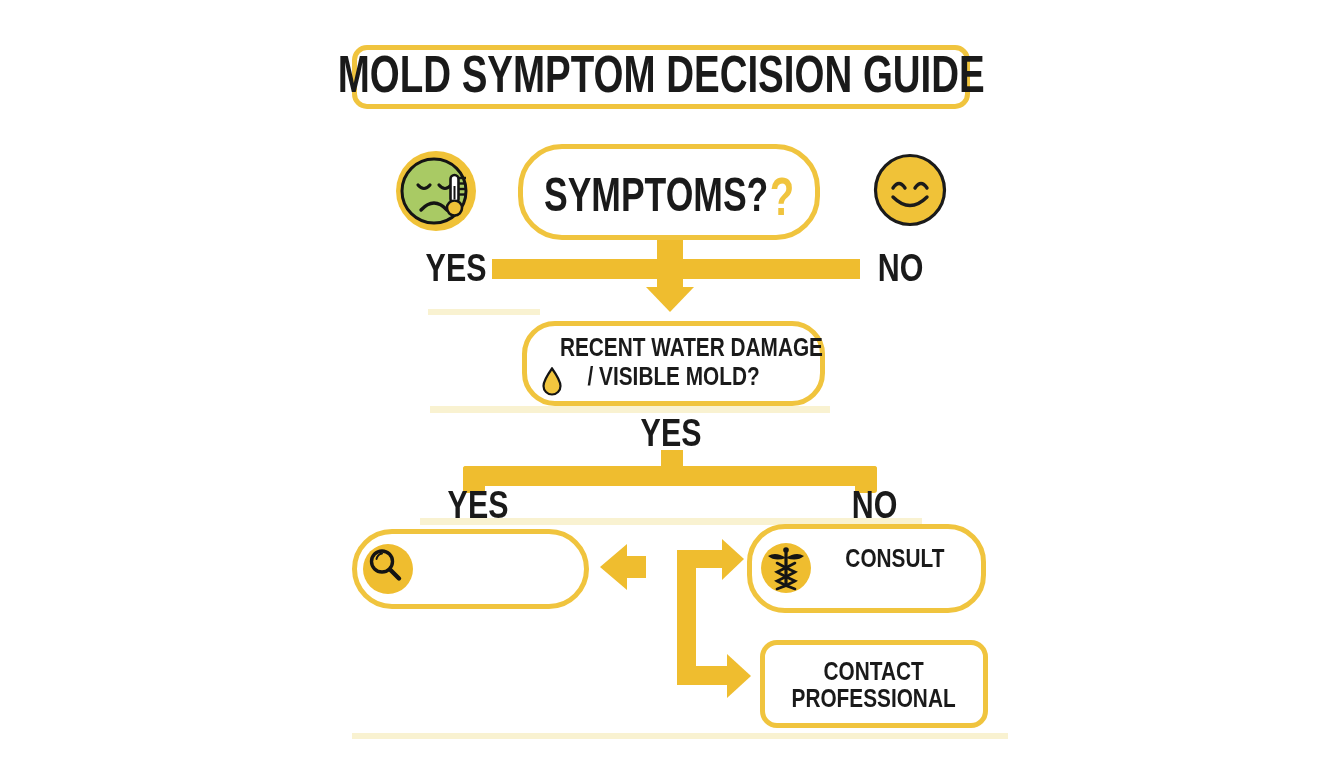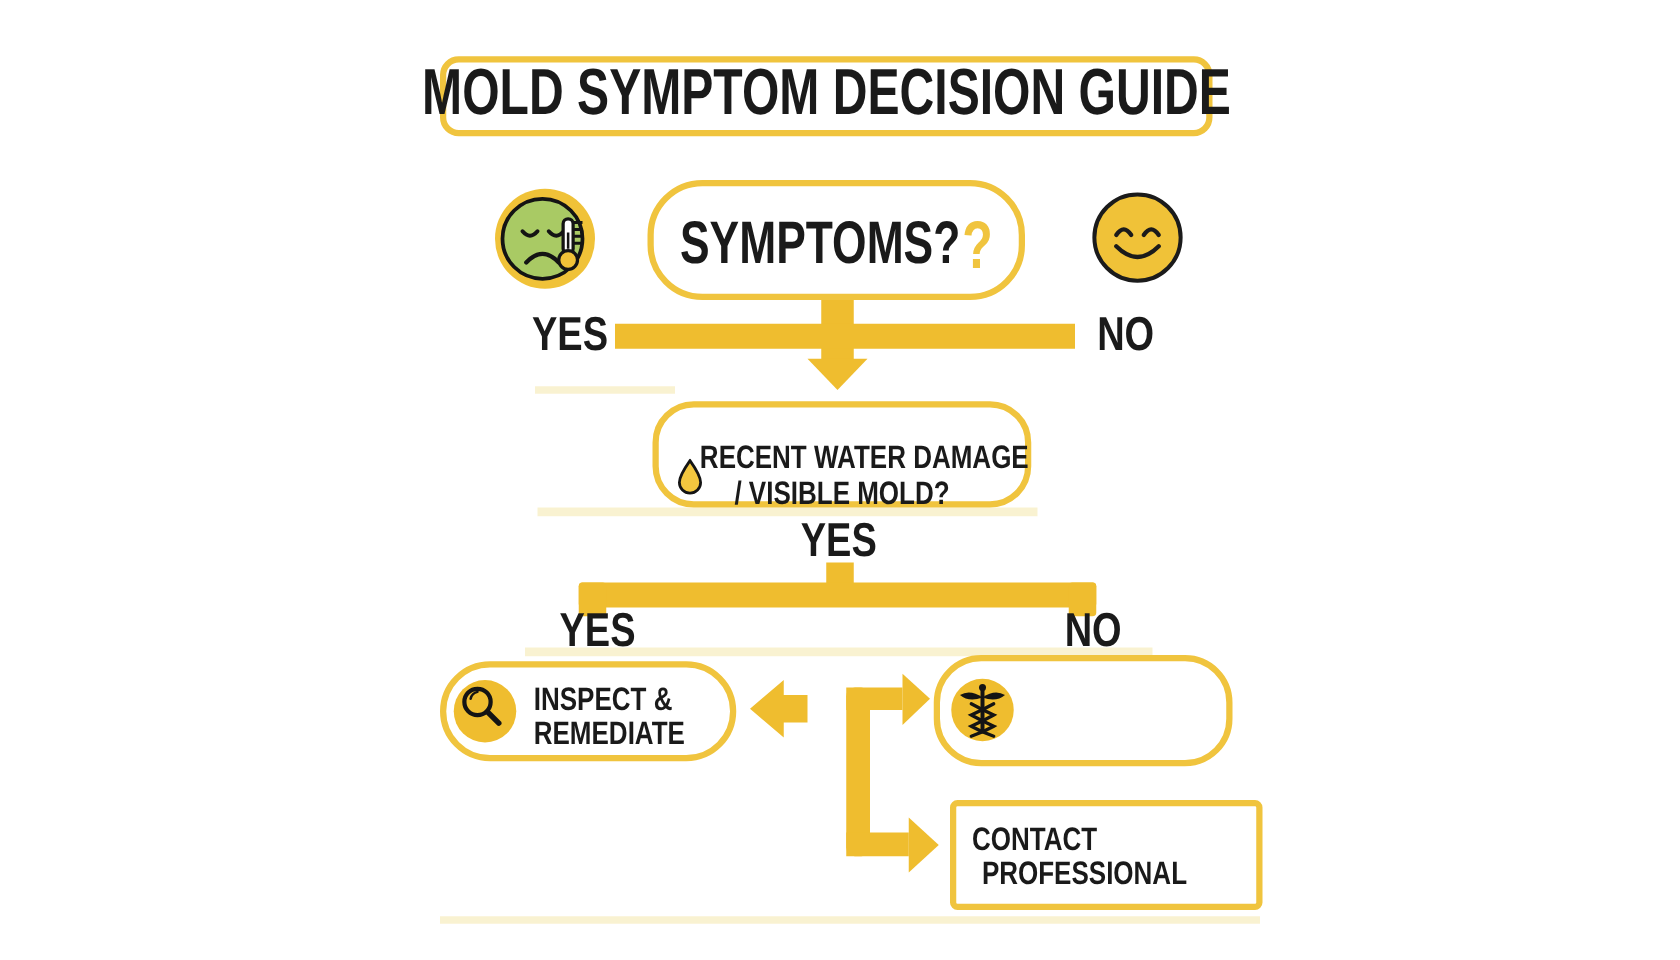--- a/index.html
+++ b/index.html
@@ -25,27 +25,27 @@
   
   #title-box{left:352px;top:45px;width:618px;height:64px;border-radius:15px;align-items:flex-end;}
   #title-box .t{font-size:52px;font-weight:bold;letter-spacing:0px;}
 
   
   #symptoms-node{left:518px;top:144px;width:302px;height:96px;border-radius:44px;}
   #symptoms-node .t{font-size:48px;font-weight:bold;}
   #symptoms-node .q{font-size:54px;font-weight:bold;color:var(--gold_light,#f0c43e);position:relative;top:4px;margin-left:2px;}
 
   
-  #water-node{left:522px;top:321px;width:303px;height:85px;border-radius:33px;text-align:center;padding-top:25px;}
+  #water-node{left:522px;top:321px;width:303px;height:85px;border-radius:33px;text-align:center;padding-top:7px;}
   #water-node .line{font-size:26px;font-weight:bold;line-height:29px;}
 
   
   #inspect-node{left:352px;top:529px;width:237px;height:80px;border-radius:40px;}
   #consult-node{left:747px;top:524px;width:239px;height:89px;border-radius:38px;}
-  #contact-node{left:760px;top:640px;width:250px;height:88px;border-radius:6px;text-align:left;padding-top:13px;}
+  #contact-node{left:760px;top:640px;width:228px;height:88px;border-radius:17px;text-align:center;padding-top:13px;}
   .node .line2x{font-size:26px;font-weight:bold;line-height:27px;}
   .icon-circle{position:absolute;border-radius:50%;background:var(--gold,#efbd2f);}
   #inspect-text{position:absolute;left:70px;top:12px;}
   #consult-text{position:absolute;left:60px;right:4px;top:16px;text-align:center;}
 
   svg{display:block;}
   .band{position:absolute;background:var(--pale,#f8efc5);opacity:.8;z-index:0;}
 </style>
 </head>
 <body>
@@ -141,37 +141,34 @@
 </div>
 
 <div id="inspect-node" class="abs node">
   <div class="icon-circle" style="left:6px;top:10px;width:50px;height:50px;">
     <svg width="50" height="50" viewBox="0 0 50 50">
       <circle cx="19" cy="17.5" r="10.5" fill="none" stroke="#141414" stroke-width="3.4"></circle>
       <path d="M13.5 15 Q14.5 10.5 19 9.5" fill="none" stroke="#141414" stroke-width="2" stroke-linecap="round"></path>
       <line x1="27" y1="25.5" x2="36" y2="34.5" stroke="#141414" stroke-width="4.4" stroke-linecap="round"></line>
     </svg>
   </div>
-  <div id="inspect-text">
-    <div class="line2x"><span class="cxl ink">INSPECT &amp;</span></div>
-    <div class="line2x"><span class="cxl ink">REMEDIATE</span></div>
-  </div>
 </div>
 
 <div id="consult-node" class="abs node">
   <div class="icon-circle" style="left:9px;top:14px;width:50px;height:50px;">
     <svg width="50" height="50" viewBox="0 0 50 50">
       <circle cx="25" cy="7" r="2.8" fill="#141414"></circle>
       <rect x="23.4" y="9" width="3.2" height="34" fill="#141414"></rect>
       <path d="M25 15 Q15 8 7 13 Q14 19 25 15 Z" fill="#141414"></path>
       <path d="M25 15 Q35 8 43 13 Q36 19 25 15 Z" fill="#141414"></path>
       <path d="M16 20 Q25 25 34 29 Q25 34 16 38 Q25 43 34 46" fill="none" stroke="#141414" stroke-width="2.6" stroke-linecap="round"></path>
       <path d="M34 20 Q25 25 16 29 Q25 34 34 38 Q25 43 16 46" fill="none" stroke="#141414" stroke-width="2.6" stroke-linecap="round"></path>
     </svg>
   </div>
   <div id="consult-text">
+    <div class="line2x"><span class="cxc ink">CONSULT</span></div>
   </div>
 </div>
 
 <div id="contact-node" class="abs node">
   <div class="line2x"><span class="cxc ink">CONTACT</span></div>
   <div class="line2x"><span class="cxc ink">PROFESSIONAL</span></div>
 </div>
 
 </body></html>

